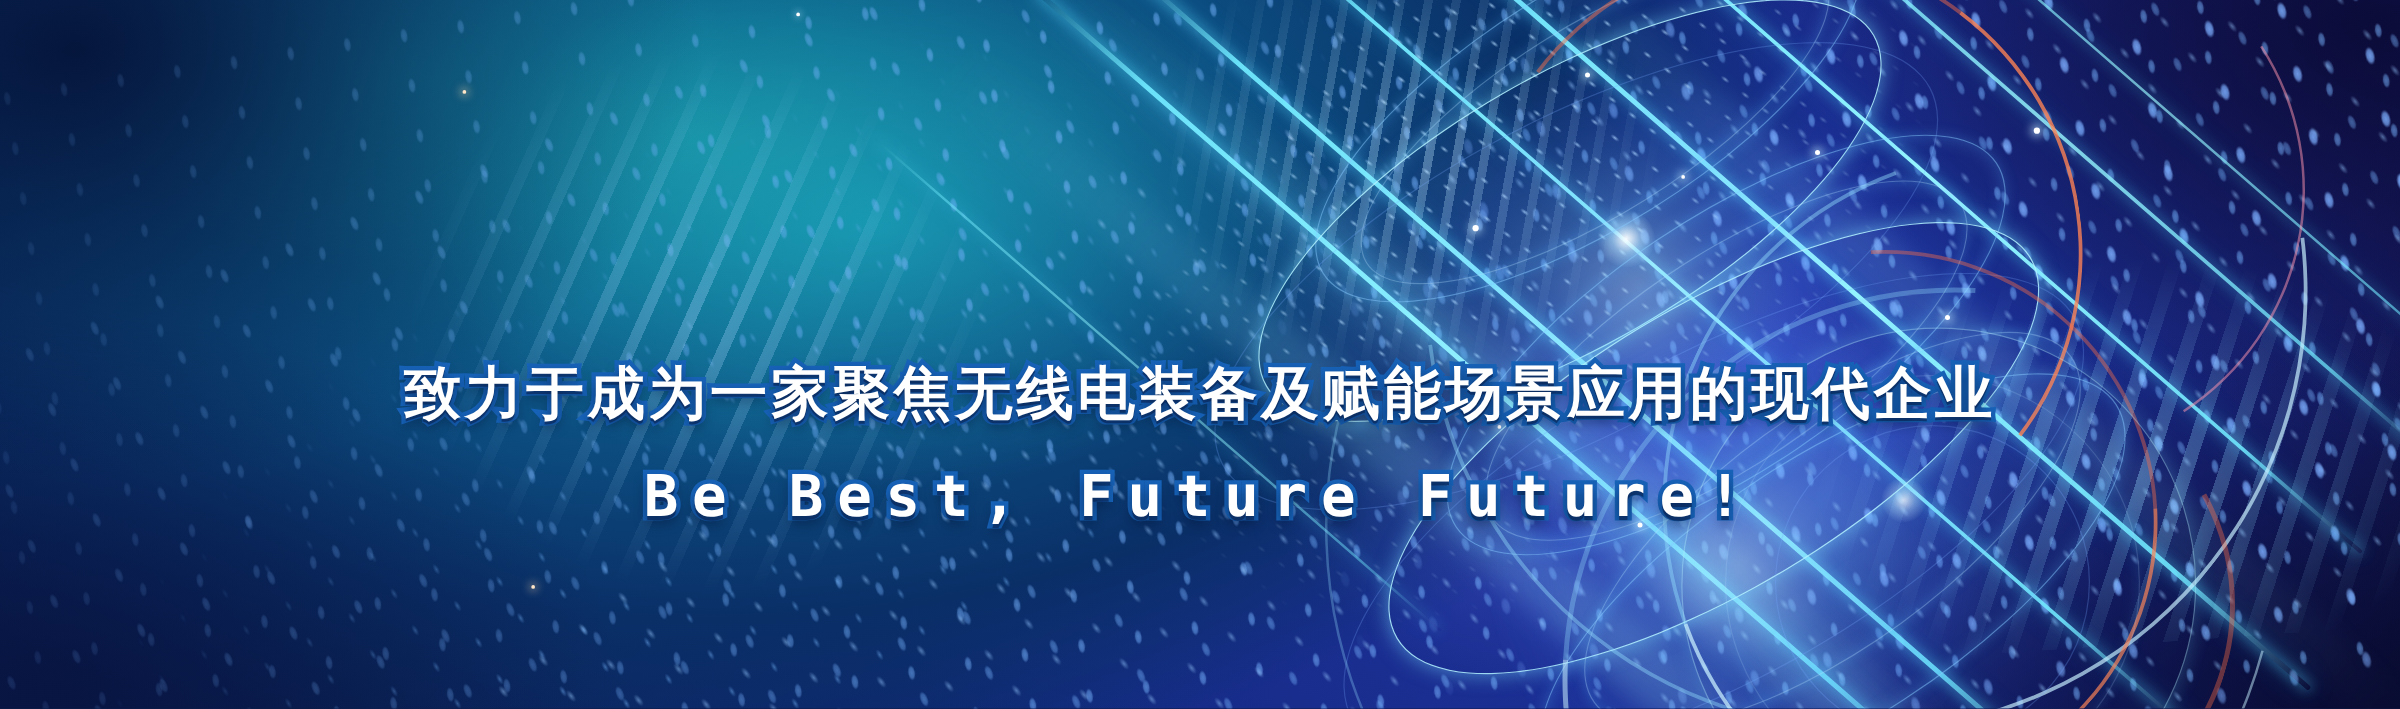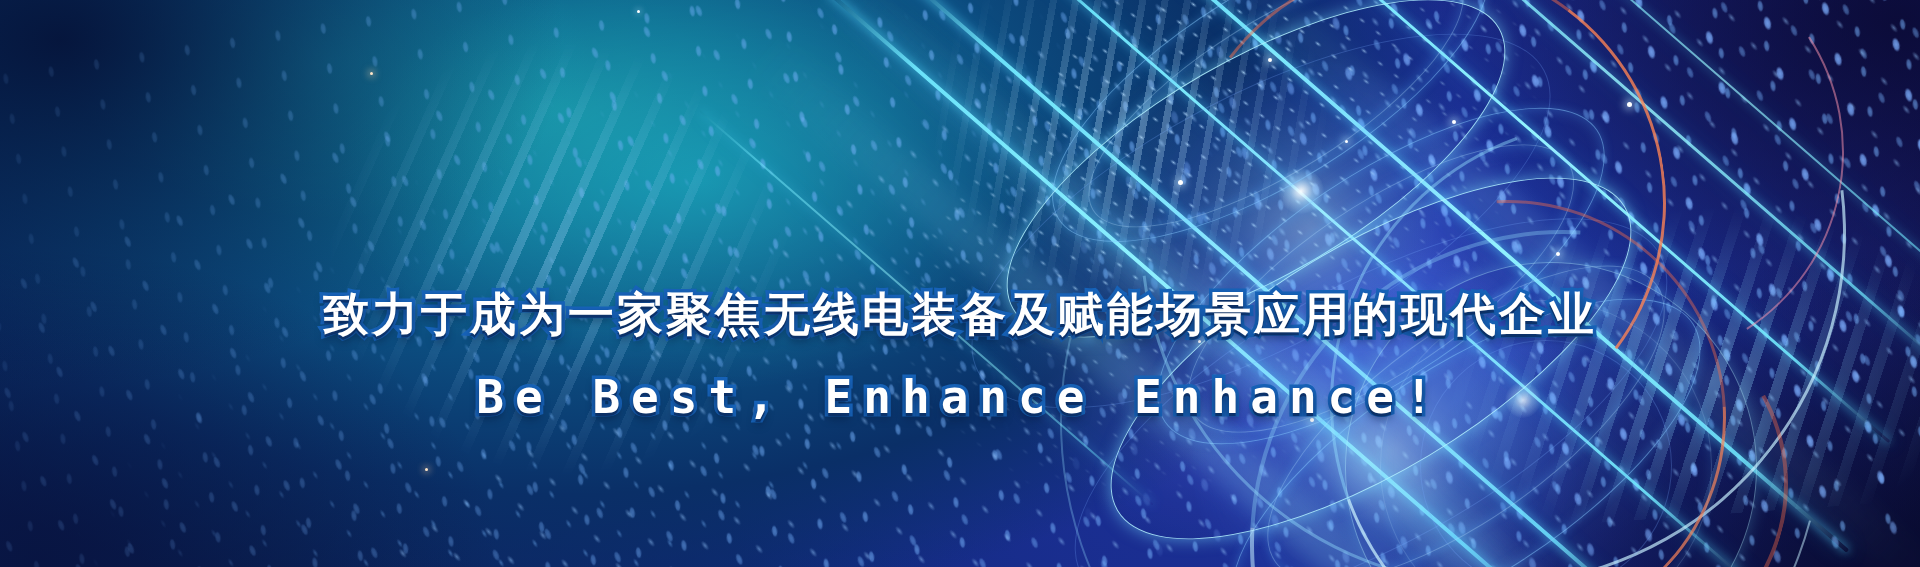--- a/index.html
+++ b/index.html
@@ -284,16 +284,16 @@
     <div class="spark" style="left:1556px;  top:252px; width:4px; height:4px;"></div>
     <div class="spark" style="left:1310px;  top:418px; width:4px; height:4px;"></div>
     <div class="spark" style="left:1198px;  top:340px; width:3px; height:3px;"></div>
     <div class="spark" style="left:637px;   top:10px;  width:3px; height:3px; box-shadow:0 0 6px 1px rgba(180,225,255,.6);"></div>
     <div class="spark" style="left:370px;   top:72px;  width:3px; height:3px; box-shadow:0 0 7px 2px rgba(255,215,170,.5); background:#ffe6c8;"></div>
     <div class="spark" style="left:425px;   top:468px; width:3px; height:3px; box-shadow:0 0 7px 2px rgba(255,215,170,.45); background:#ffe6c8;"></div>
   </div>
 
   <div class="text-block">
     <span class="headline-cn">致力于成为一家聚焦无线电装备及赋能场景应用的现代企业</span>
-    <span class="headline-en">Be Best, Enhance Enhance!</span>
+    <span class="headline-en">Be Best, Future Future!</span>
   </div>
 
 </div>
 
 </body></html>

